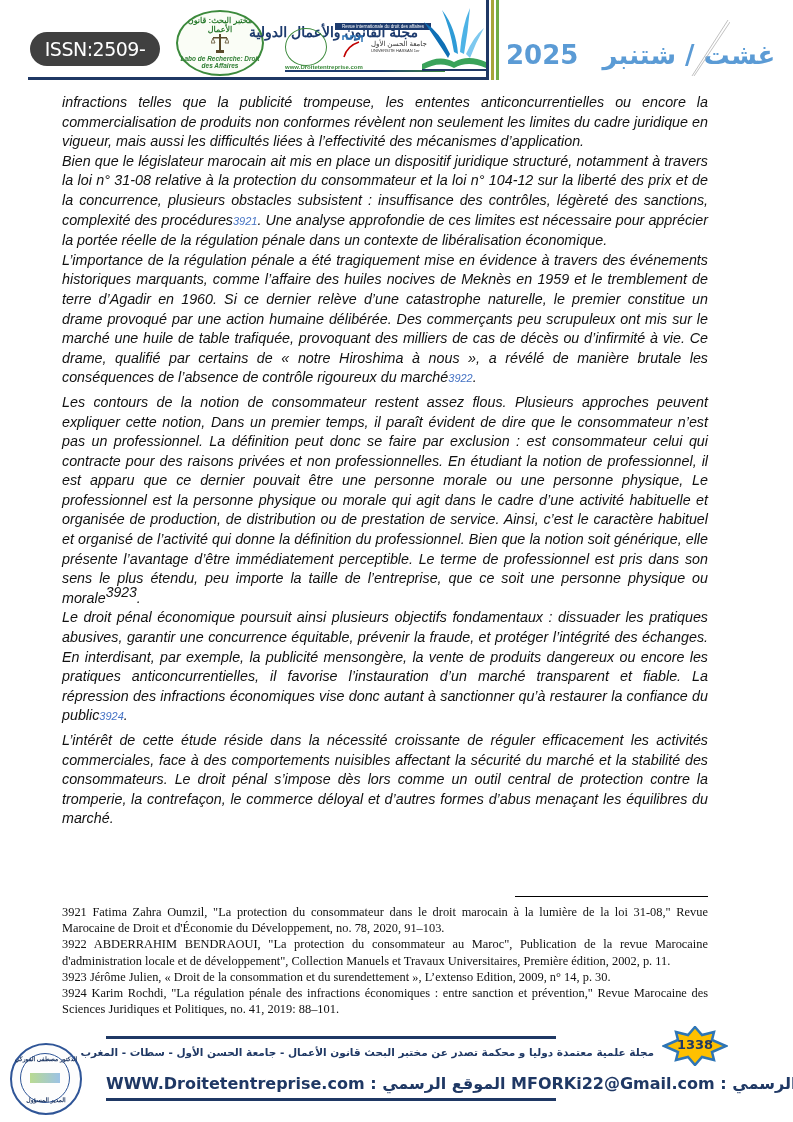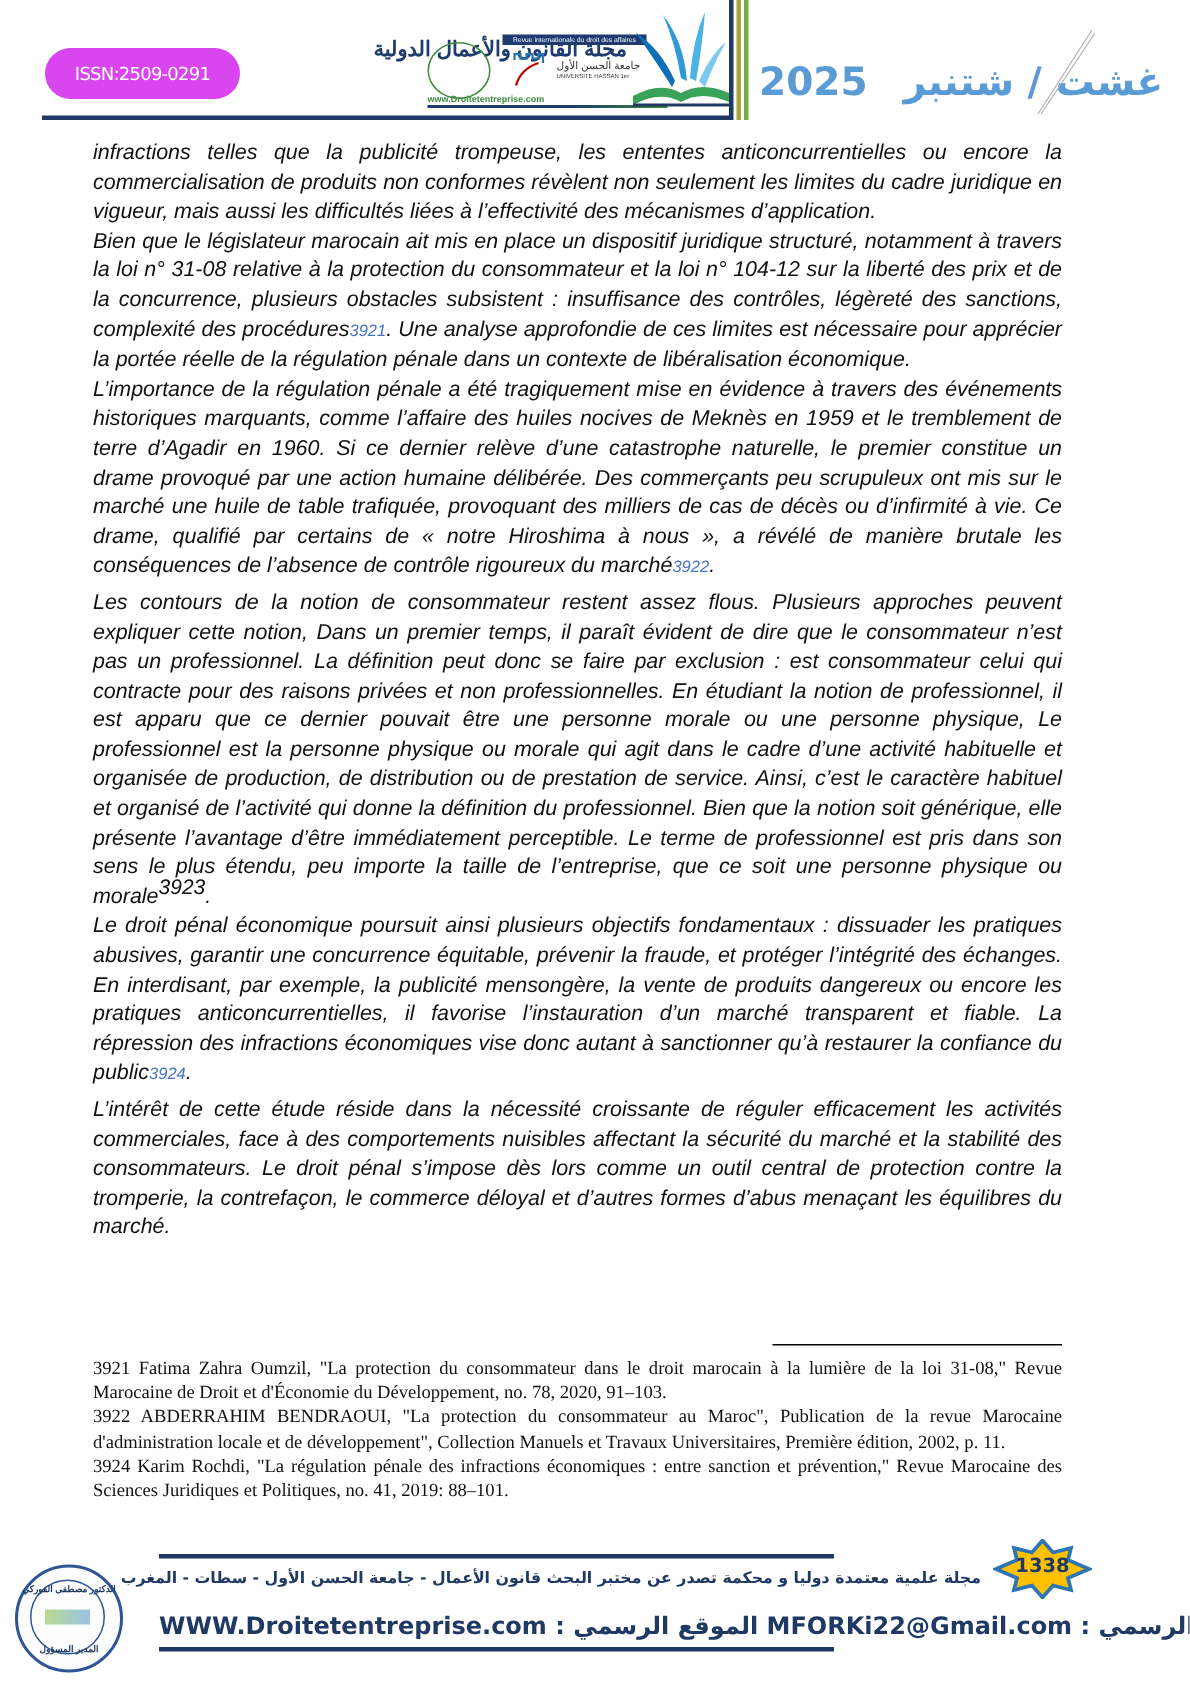--- a/index.html
+++ b/index.html
@@ -1,20 +1,20 @@
 <!DOCTYPE html>
 <html><head>
 <meta charset="utf-8">
 <style>
   html, body { margin:0; padding:0; background:#ffffff; }
   body { width:793px; height:1122px; position:relative; overflow:hidden; font-family:"Liberation Sans", sans-serif; color:#000; }
 
   
   .header { position:absolute; left:0; top:0; width:793px; height:90px; }
-  .issn-badge { position:absolute; left:30px; top:32px; width:130px; height:34px; border-radius:17px; background:#d946ef; color:#fff; font-family:"DejaVu Sans", sans-serif; font-size:12px; line-height:34px; text-align:center; letter-spacing:-0.5px; }
+  .issn-badge { position:absolute; left:30px; top:32px; width:130px; height:34px; border-radius:17px; background:#404040; color:#fff; font-family:"DejaVu Sans", sans-serif; font-size:19px; line-height:34px; text-align:center; letter-spacing:-0.5px; }
   .lab-seal { position:absolute; left:176px; top:10px; width:84px; height:62px; border-radius:50%; border:2px solid #3c8a3c; background:#fafdf6; }
   .lab-seal .ring-text { position:absolute; left:0; right:0; top:4px; text-align:center; font-size:8px; color:#2e7d32; font-weight:bold; }
   .lab-seal .ring-text-bottom { position:absolute; left:0; right:0; bottom:5px; text-align:center; font-size:6.5px; color:#2e7d32; font-weight:bold; font-style:italic; }
   .lab-seal .scale { position:absolute; left:33px; top:20px; width:18px; height:22px; }
   .journal-logo { position:absolute; left:283px; top:6px; width:205px; height:66px; }
   .journal-logo .j-title { position:absolute; right:70px; top:18px; font-size:14px; font-weight:bold; color:#1d3b6e; direction:rtl; white-space:nowrap; }
   .journal-logo .j-banner { position:absolute; left:52px; top:17px; width:96px; height:7px; background:#1d3b6e; color:#fff; font-size:4.5px; line-height:7px; text-align:center; overflow:hidden; white-space:nowrap; }
   .journal-logo .mini-seal { position:absolute; left:2px; top:22px; width:40px; height:36px; border-radius:50%; border:1.5px solid #3c8a3c; }
   .journal-logo .uni-mark { position:absolute; left:58px; top:28px; width:22px; height:24px; }
   .journal-logo .uni-name { position:absolute; left:88px; top:34px; font-size:6px; color:#333; }
@@ -57,20 +57,31 @@
   .author-seal .top-text { position:absolute; left:0; right:0; top:10px; text-align:center; font-size:6px; font-weight:bold; color:#1f3864; direction:rtl; }
   .author-seal .bottom-text { position:absolute; left:0; right:0; bottom:10px; text-align:center; font-size:6px; font-weight:bold; color:#1f3864; direction:rtl; }
   .author-seal .mid { position:absolute; left:18px; top:28px; width:30px; height:10px; background:linear-gradient(90deg,#8bc34a,#5b9bd5); opacity:0.6; }
 </style>
 </head>
 <body>
 
 <div class="header">
   <div class="issn-badge">ISSN:2509-0291</div>
 
+  <div class="lab-seal">
+    <div class="ring-text">مختبر البحث: قانون الأعمال</div>
+    <svg class="scale" viewBox="0 0 18 22">
+      <rect x="8" y="2" width="2" height="16" fill="#5a4a2a"></rect>
+      <rect x="2" y="5" width="14" height="1.5" fill="#5a4a2a"></rect>
+      <path d="M2 6 L0 11 L4 11 Z" fill="none" stroke="#5a4a2a" stroke-width="0.8"></path>
+      <path d="M16 6 L14 11 L18 11 Z" fill="none" stroke="#5a4a2a" stroke-width="0.8"></path>
+      <rect x="5" y="18" width="8" height="3" fill="#5a4a2a"></rect>
+    </svg>
+    <div class="ring-text-bottom">Labo de Recherche: Droit des Affaires</div>
+  </div>
 
   <div class="journal-logo">
     <div class="j-title">مجلة القانون والأعمال الدولية</div>
     <div class="j-banner">Revue internationale du droit des affaires</div>
     <div class="mini-seal"></div>
     <svg class="uni-mark" viewBox="0 0 22 24">
       <path d="M2 6 L2 2 L6 2 L6 5 L10 5 L10 2 L14 2 L14 5 L18 5 L18 2 L21 2 L21 8" fill="none" stroke="#2e75b6" stroke-width="1.5"></path>
       <path d="M18 8 Q6 12 3 23" fill="none" stroke="#c00000" stroke-width="1.5"></path>
     </svg>
     <div class="uni-name">
@@ -113,20 +124,21 @@
   <p><span>L’importance de la régulation pénale a été tragiquement mise en évidence à travers des événements historiques marquants, comme l’affaire des huiles nocives de Meknès en 1959 et le tremblement de terre d’Agadir en 1960. Si ce dernier relève d’une catastrophe naturelle, le premier constitue un drame provoqué par une action humaine délibérée. Des commerçants peu scrupuleux ont mis sur le marché une huile de table trafiquée, provoquant des milliers de cas de décès ou d’infirmité à vie. Ce drame, qualifié par certains de « notre Hiroshima à nous », a révélé de manière brutale les conséquences de l’absence de contrôle rigoureux du marché</span><span class="fn-ref">3922</span><span>.</span></p>
   <p class="gap"><span>Les contours de la notion de consommateur restent assez flous. Plusieurs approches peuvent expliquer cette notion, Dans un premier temps, il paraît évident de dire que le consommateur n’est pas un professionnel. La définition peut donc se faire par exclusion : est consommateur celui qui contracte pour des raisons privées et non professionnelles. En étudiant la notion de professionnel, il est apparu que ce dernier pouvait être une personne morale ou une personne physique, Le professionnel est la personne physique ou morale qui agit dans le cadre d’une activité habituelle et organisée de production, de distribution ou de prestation de service. Ainsi, c’est le caractère habituel et organisé de l’activité qui donne la définition du professionnel. Bien que la notion soit générique, elle présente l’avantage d’être immédiatement perceptible. Le terme de professionnel est pris dans son sens le plus étendu, peu importe la taille de l’entreprise, que ce soit une personne physique ou morale</span><span class="fn-sup">3923</span><span>.</span></p>
   <p><span>Le droit pénal économique poursuit ainsi plusieurs objectifs fondamentaux : dissuader les pratiques abusives, garantir une concurrence équitable, prévenir la fraude, et protéger l’intégrité des échanges. En interdisant, par exemple, la publicité mensongère, la vente de produits dangereux ou encore les pratiques anticoncurrentielles, il favorise l’instauration d’un marché transparent et fiable. La répression des infractions économiques vise donc autant à sanctionner qu’à restaurer la confiance du public</span><span class="fn-ref">3924</span><span>.</span></p>
   <p class="gap">L’intérêt de cette étude réside dans la nécessité croissante de réguler efficacement les activités commerciales, face à des comportements nuisibles affectant la sécurité du marché et la stabilité des consommateurs. Le droit pénal s’impose dès lors comme un outil central de protection contre la tromperie, la contrefaçon, le commerce déloyal et d’autres formes d’abus menaçant les équilibres du marché.</p>
 </div>
 
 <div class="fn-rule"></div>
 <div class="footnotes">
   <p>3921 Fatima Zahra Oumzil, "La protection du consommateur dans le droit marocain à la lumière de la loi 31-08," Revue Marocaine de Droit et d'Économie du Développement, no. 78, 2020, 91–103.</p>
   <p>3922 ABDERRAHIM BENDRAOUI, "La protection du consommateur au Maroc", Publication de la revue Marocaine d'administration locale et de développement", Collection Manuels et Travaux Universitaires, Première édition, 2002, p. 11.</p>
+  <p>3923 Jérôme Julien, « Droit de la consommation et du surendettement », L’extenso Edition, 2009, n° 14, p. 30.</p>
   <p>3924 Karim Rochdi, "La régulation pénale des infractions économiques : entre sanction et prévention," Revue Marocaine des Sciences Juridiques et Politiques, no. 41, 2019: 88–101.</p>
 </div>
 
 <div class="author-seal">
   <div class="inner"></div>
   <div class="top-text">الدكتور مصطفى الفوركي</div>
   <div class="mid"></div>
   <div class="bottom-text">المدير المسؤول</div>
 </div>
 <div class="footer-rule-top"></div>

